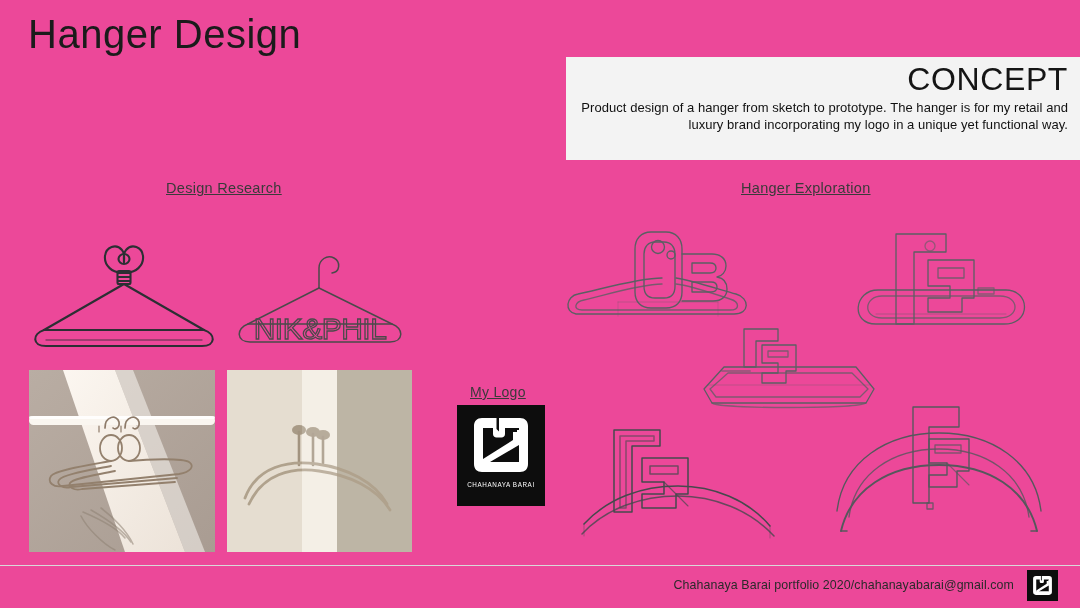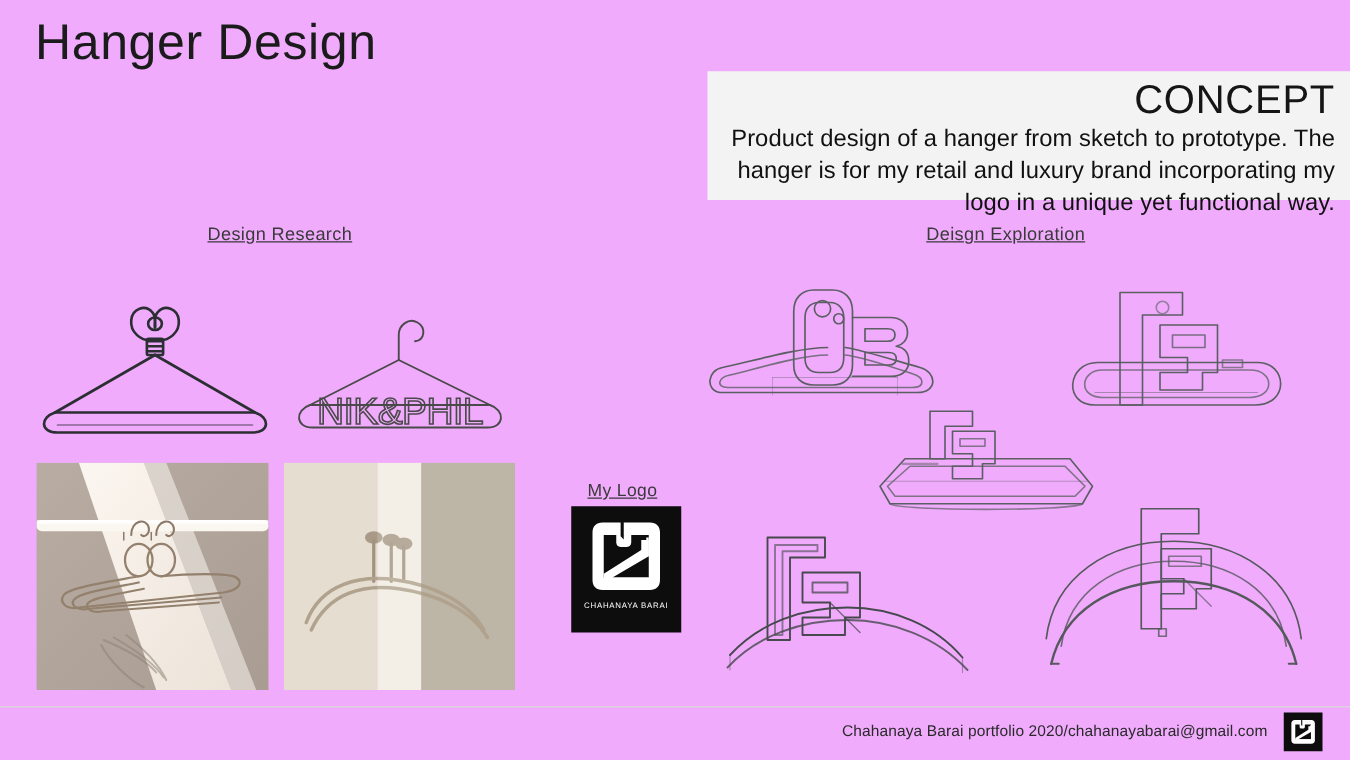--- a/index.html
+++ b/index.html
@@ -6,21 +6,21 @@
   * { box-sizing: border-box; margin: 0; padding: 0; }
   html, body {
     width: 1080px; height: 608px;
     background: #ffffff;
     font-family: "Liberation Sans", sans-serif;
     overflow: hidden;
   }
   #slide {
     position: relative;
     width: 1080px; height: 608px;
-    background: #f0abfc;
+    background: #ec4899;
   }
 
   
   #page-title {
     position: absolute;
     left: 28px; top: 11px;
     font-size: 40px;
     font-weight: 300;
     letter-spacing: 0.5px;
     color: #1b1b1b;
@@ -38,21 +38,21 @@
   }
   #concept-heading {
     font-size: 32px;
     font-weight: 300;
     letter-spacing: 0.6px;
     color: #151515;
     line-height: 1.05;
   }
   #concept-body {
     margin-top: 2px;
-    font-size: 19px;
+    font-size: 13px;
     font-weight: 400;
     line-height: 1.35;
     color: #111111;
     letter-spacing: 0.05px;
   }
 
   
   .section-heading {
     position: absolute;
     font-size: 14.5px;
@@ -140,21 +140,21 @@
 <div id="slide">
 
   <h1 id="page-title">Hanger Design</h1>
 
   <div id="concept-box">
     <div id="concept-heading">CONCEPT</div>
     <div id="concept-body">Product design of a hanger from sketch to prototype. The hanger is for my retail and luxury brand incorporating my logo in a unique yet functional way.</div>
   </div>
 
   <div class="section-heading" id="heading-research">Design Research</div>
-  <div class="section-heading" id="heading-exploration">Deisgn Exploration</div>
+  <div class="section-heading" id="heading-exploration">Hanger Exploration</div>
   <div class="section-heading" id="heading-logo">My Logo</div>
 
   <svg id="hanger-heart" class="sketch-svg" width="196" height="118" viewBox="0 0 196 118">
     <g fill="none" stroke="#2b2f33" stroke-width="2.1" stroke-linecap="round" stroke-linejoin="round">
 
       <path d="M98 40 C 86 42 78 33 79 24 C 80 15 90 11 96 18 C 99 21 98 27 98 30"></path>
       <path d="M98 40 C 110 42 118 33 117 24 C 116 15 106 11 100 18 C 97 21 98 27 98 30"></path>
 
       <ellipse cx="98" cy="27" rx="5.5" ry="5"></ellipse>
 

